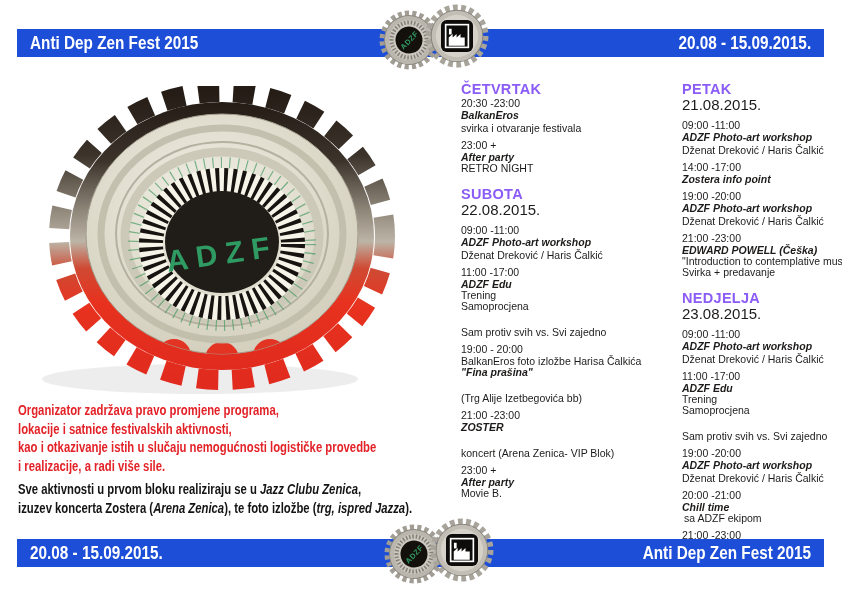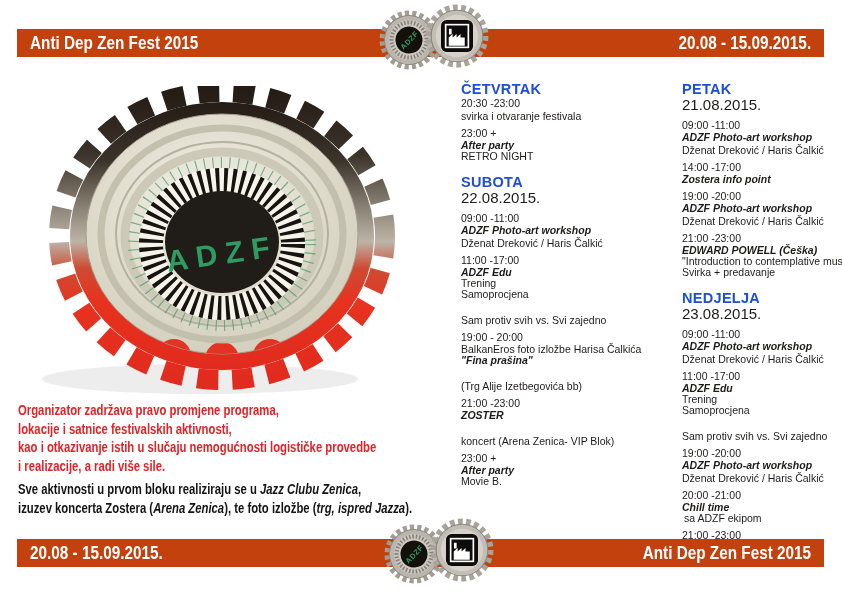--- a/index.html
+++ b/index.html
@@ -2,21 +2,21 @@
 <html><head>
 <meta charset="utf-8">
 <style>
   html,body{margin:0;padding:0;}
   body{
     width:842px;height:595px;position:relative;background:#ffffff;
     font-family:"Liberation Sans", sans-serif;overflow:hidden;color:#1d1b1a;
   }
   
   .banner{
-    position:absolute;left:17px;width:807px;height:28px;background:#c2410c;
+    position:absolute;left:17px;width:807px;height:28px;background:#1d4ed8;
     display:flex;justify-content:space-between;align-items:center;
     padding:0 13px;box-sizing:border-box;color:#fff;font-weight:bold;
     font-size:18px;z-index:2;
   }
   #banner-top{top:29px}
   #banner-bottom{top:539px}
   .banner .bl{transform:scaleX(.85);transform-origin:left center;white-space:nowrap}
   .banner .br{transform:scaleX(.85);transform-origin:right center;white-space:nowrap}
 
   
@@ -27,21 +27,21 @@
   .cap-factory{position:absolute;left:46px;top:0}
 
   
   #bigcap{position:absolute;left:25px;top:86px;z-index:1}
 
   
   .col{position:absolute;top:81px;width:196px}
   #col1{left:461px}
   #col2{left:682px}
   .day + .day{margin-top:12px}
-  .day-name{color:#1d4ed8;font-weight:bold;font-size:14.5px;line-height:16px;letter-spacing:.3px}
+  .day-name{color:#8b5cf6;font-weight:bold;font-size:14.5px;line-height:16px;letter-spacing:.3px}
   .day-date{font-size:15px;line-height:16px;margin-bottom:6px}
   .event{margin-bottom:5px}
   .time{font-size:10.5px;line-height:12px;margin-bottom:1px;white-space:nowrap}
   .line{font-size:10.5px;line-height:11px;white-space:nowrap}
   .bi{font-weight:bold;font-style:italic}
   .i{margin-top:2px}
   .mt{margin-top:15px}
   .ind{padding-left:2px}
 
   
@@ -149,20 +149,21 @@
   <ellipse cx="197" cy="156" rx="57" ry="51" fill="#201d19"></ellipse>
   <text x="197" y="178" text-anchor="middle" font-size="30" font-weight="bold" fill="#2f9b63" letter-spacing="8" transform="rotate(-8 197 168)">ADZF</text>
 </svg>
 
 <div class="col" id="col1">
 
   <section class="day">
     <div class="day-name">ČETVRTAK</div>
     <div class="event">
       <div class="time">20:30 -23:00</div>
+      <div class="line bi">BalkanEros</div>
       <div class="line i">svirka i otvaranje festivala</div>
     </div>
     <div class="event">
       <div class="time">23:00 +</div>
       <div class="line bi">After party</div>
       <div class="line">RETRO NIGHT</div>
     </div>
   </section>
 
   <section class="day">

